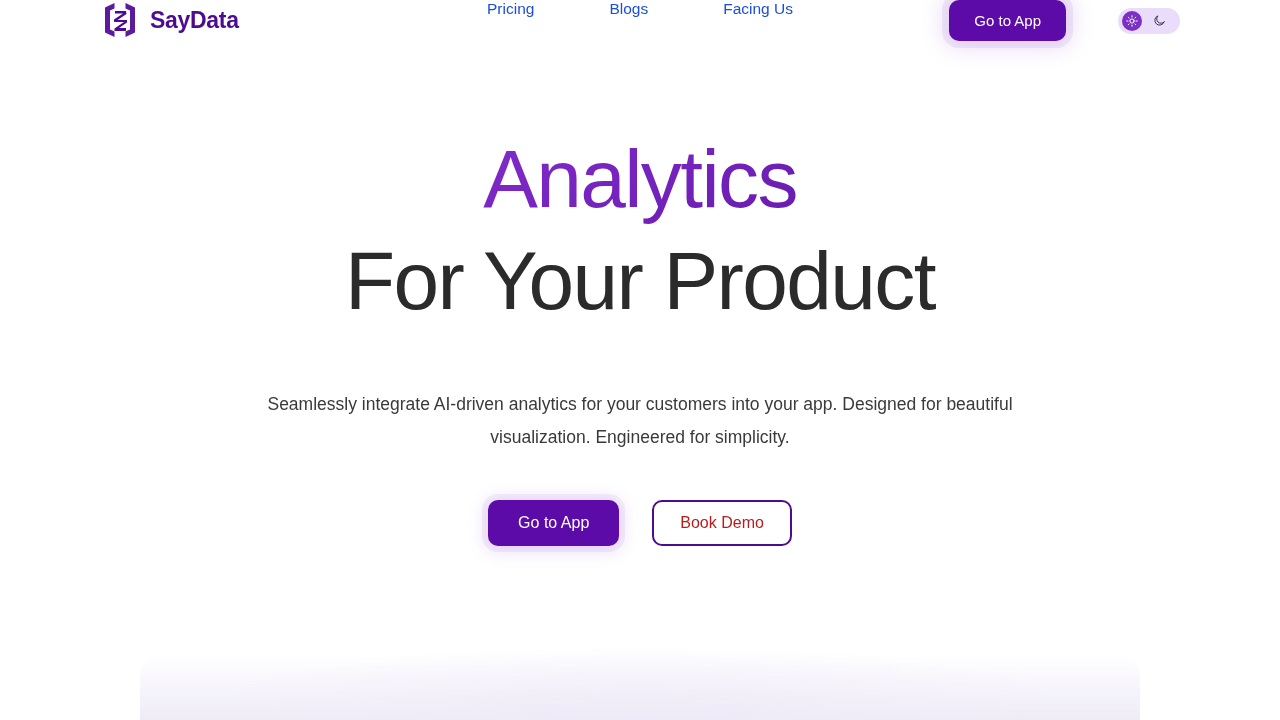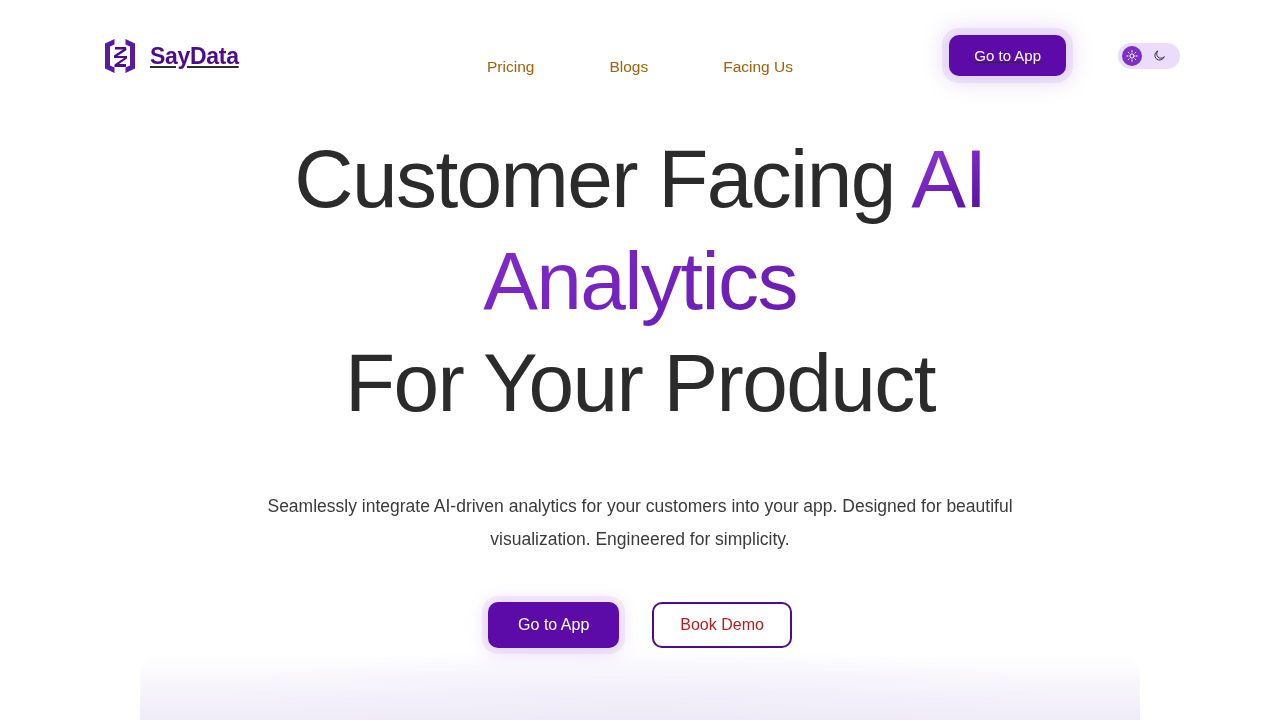--- a/index.html
+++ b/index.html
@@ -45,24 +45,23 @@
     pointer-events: none;
   }
 
   
   .header {
     position: absolute;
     top: 0; left: 0;
     width: 1280px;
     height: 76px;
     display: flex;
-    align-items: flex-end;
+    align-items: flex-start;
     padding: 0 100px;
     z-index: 5;
-    text-decoration: underline;
   }
 
   .brand {
     display: flex;
     align-items: center;
     gap: 10px;
     cursor: pointer;
   }
   .brand-mark {
     width: 40px;
@@ -86,21 +85,21 @@
     pointer-events: none;
   }
   .nav-inner {
     display: flex;
     align-items: center;
     gap: 75px;
     pointer-events: auto;
   }
   .nav-link {
     font-size: 15.5px;
-    color: #a16207;
+    color: #1d4ed8;
     text-decoration: none;
     cursor: pointer;
     white-space: nowrap;
   }
 
   .header-right {
     margin-left: auto;
     display: flex;
     align-items: center;
     gap: 52px;
@@ -269,21 +268,20 @@
           <path d="M20.5 14.8A8.8 8.8 0 1 1 9.2 3.5a7 7 0 0 0 11.3 11.3z"></path>
         </svg>
       </span>
     </div>
   </div>
 </header>
 
 <main class="hero">
 
   <h1 class="headline">
-    <span class="line"><span>Customer Facing </span><span class="accent">AI</span></span>
     <span class="line accent">Analytics</span>
     <span class="line">For Your Product</span>
   </h1>
 
   <p class="subtitle">Seamlessly integrate AI-driven analytics for your customers into your app. Designed for beautiful visualization. Engineered for simplicity.</p>
 
   <div class="cta-row">
     <button class="btn-primary">Go to App</button>
     <button class="btn-secondary">Book Demo</button>
   </div>

